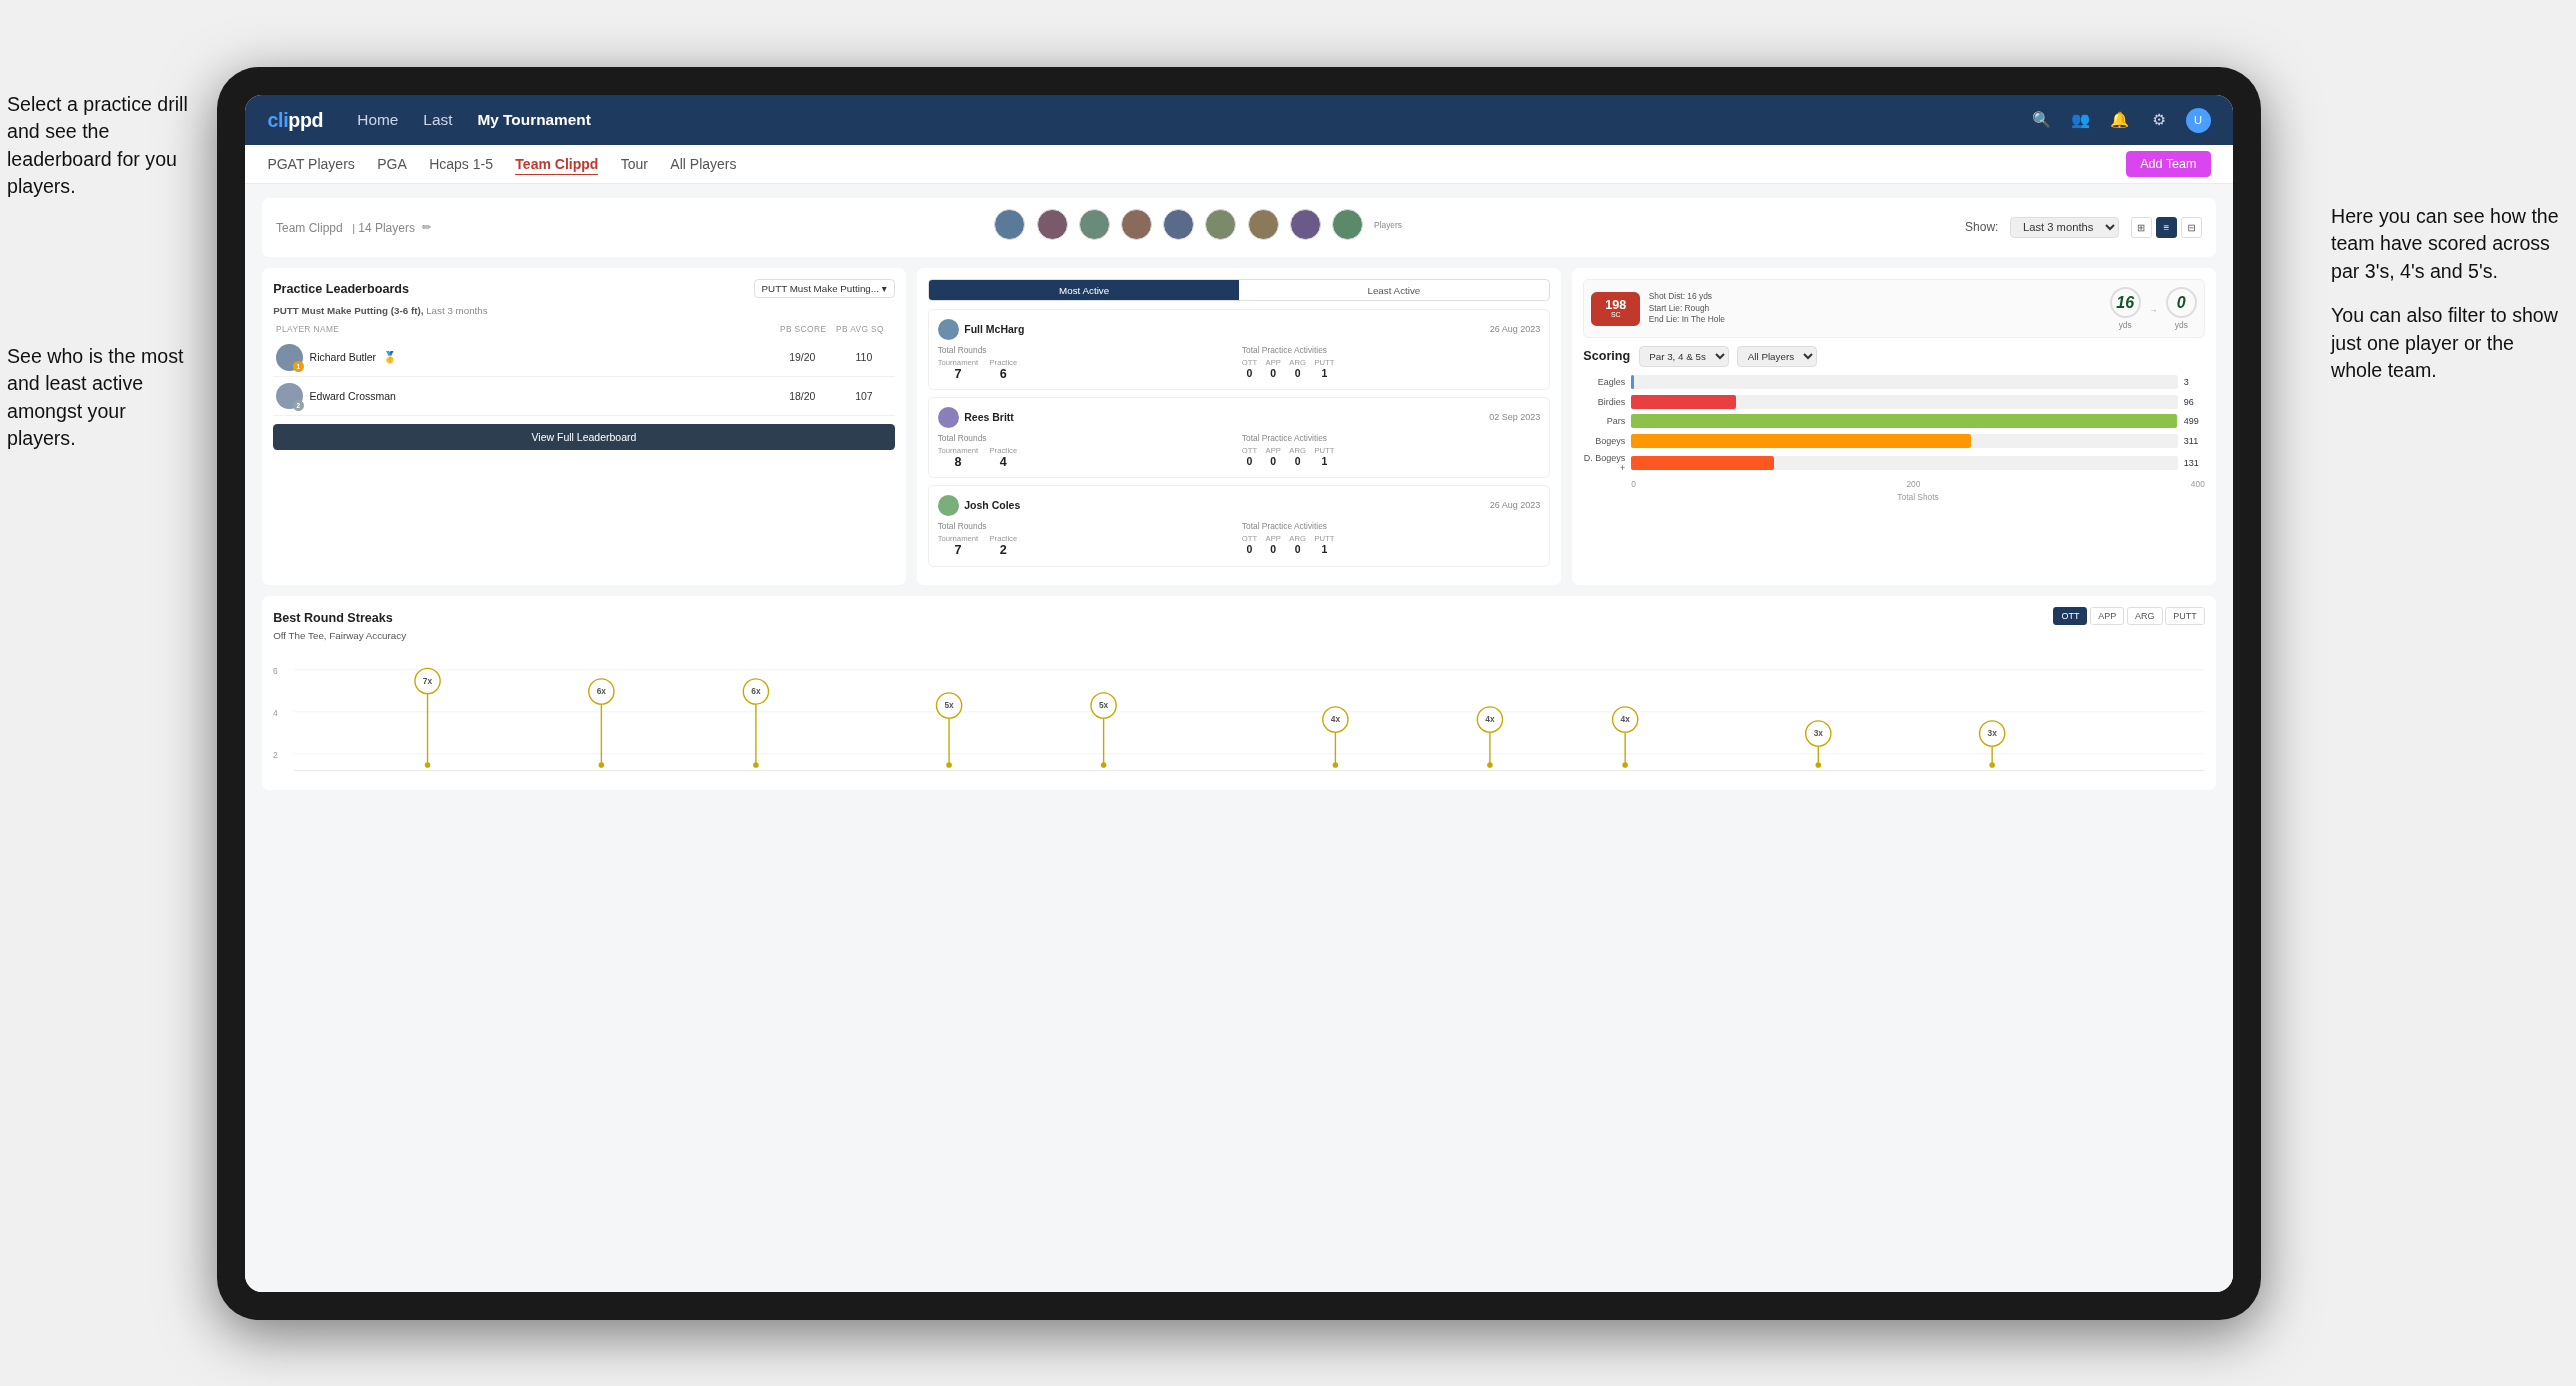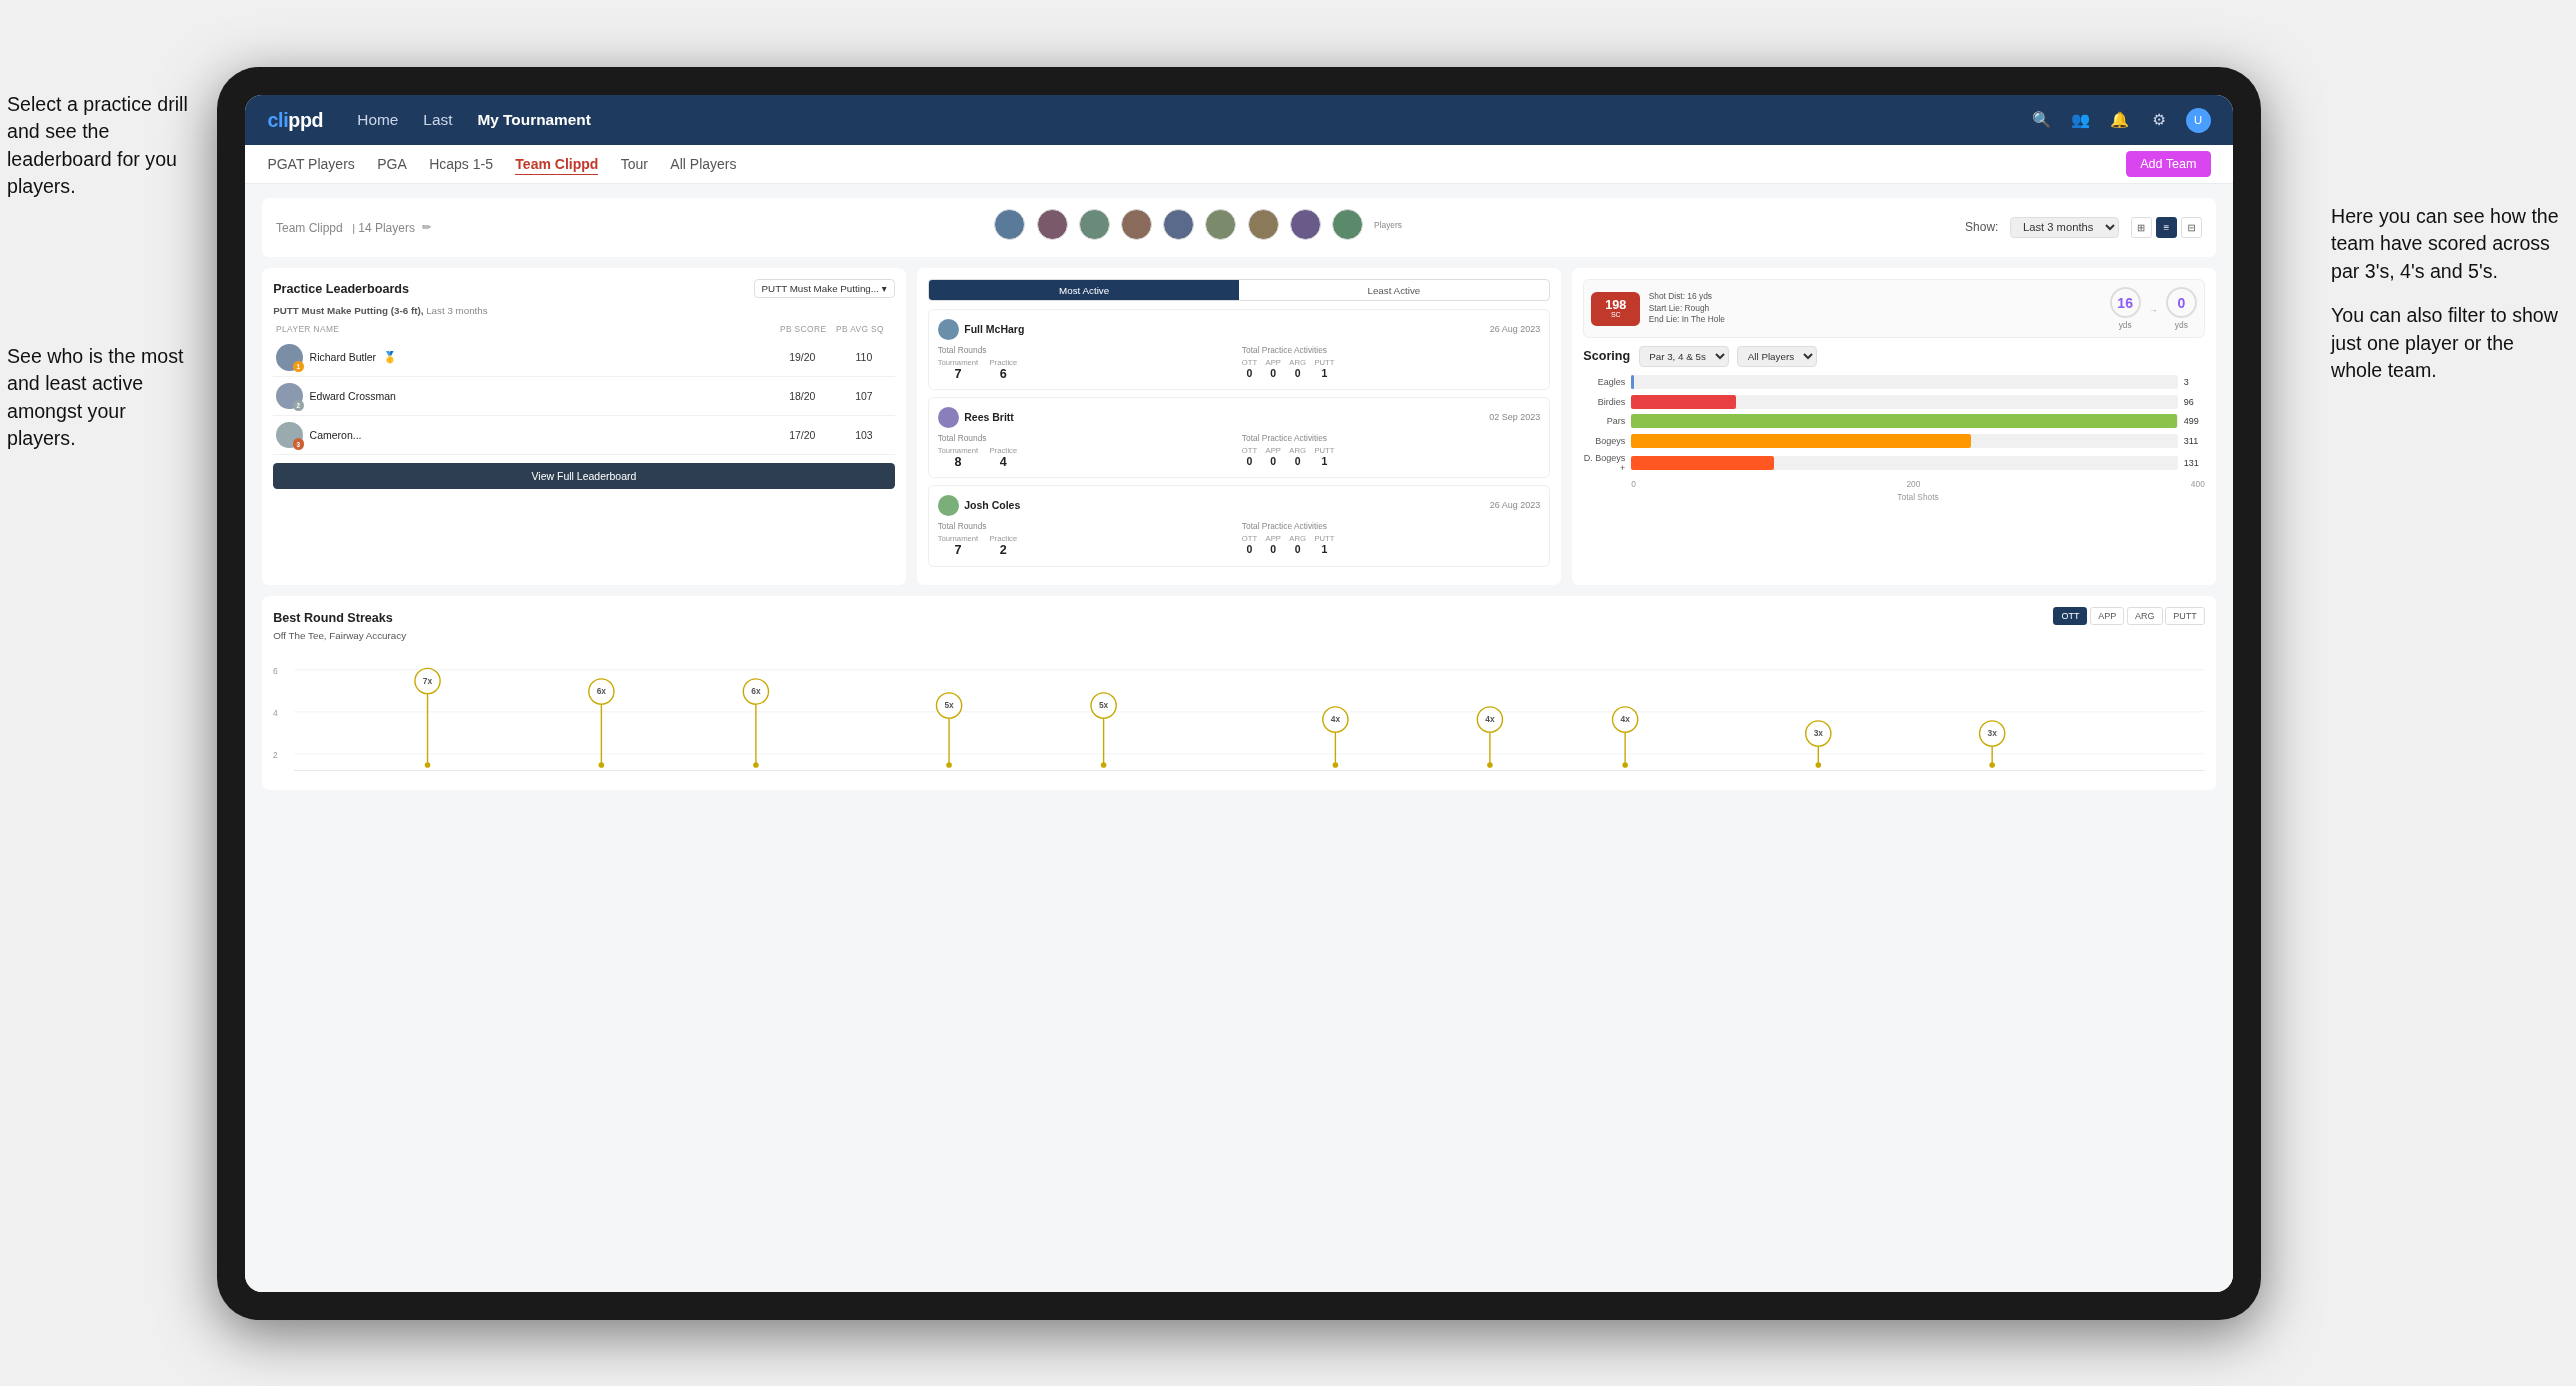--- a/index.html
+++ b/index.html
@@ -250,23 +250,24 @@
       gap: 1.4px;
     }
     .circle-val {
       width: 31px;
       height: 31px;
       border-radius: 50%;
       border: 2.1px solid #ddd;
       display: flex;
       align-items: center;
       justify-content: center;
-      font-size: 14px;
+      font-size: 16px;
       font-weight: 700;
-      color: #8b5cf6;
+      color: #14532d;
+      font-style: italic;
     }
     .circle-label { font-size: 8.4px; color: #888; }
 
     
     .panel {
       background: #fff;
       border-radius: 7px;
       padding: 11.2px;
     }
     .panel-header {
@@ -634,30 +635,20 @@
               <div class="lb-avatar" style="background:#8a99b0;">
                 <div class="lb-badge silver">2</div>
               </div>
               <span class="lb-name">Edward Crossman</span>
             </div>
             <span class="lb-score">18/20</span>
             <span class="lb-score">107</span>
           </div>
 
           
-          <div class="lb-row">
-            <div class="lb-player">
-              <div class="lb-avatar" style="background:#9aabb0;">
-                <div class="lb-badge bronze">3</div>
-              </div>
-              <span class="lb-name">Cameron...</span>
-            </div>
-            <span class="lb-score">17/20</span>
-            <span class="lb-score">103</span>
-          </div>
 
           <button class="view-full-btn">View Full Leaderboard</button>
         </div>
 
         <div class="panel">
           <div class="activity-tabs">
             <div class="activity-tab active">Most Active</div>
             <div class="activity-tab">Least Active</div>
           </div>
 

